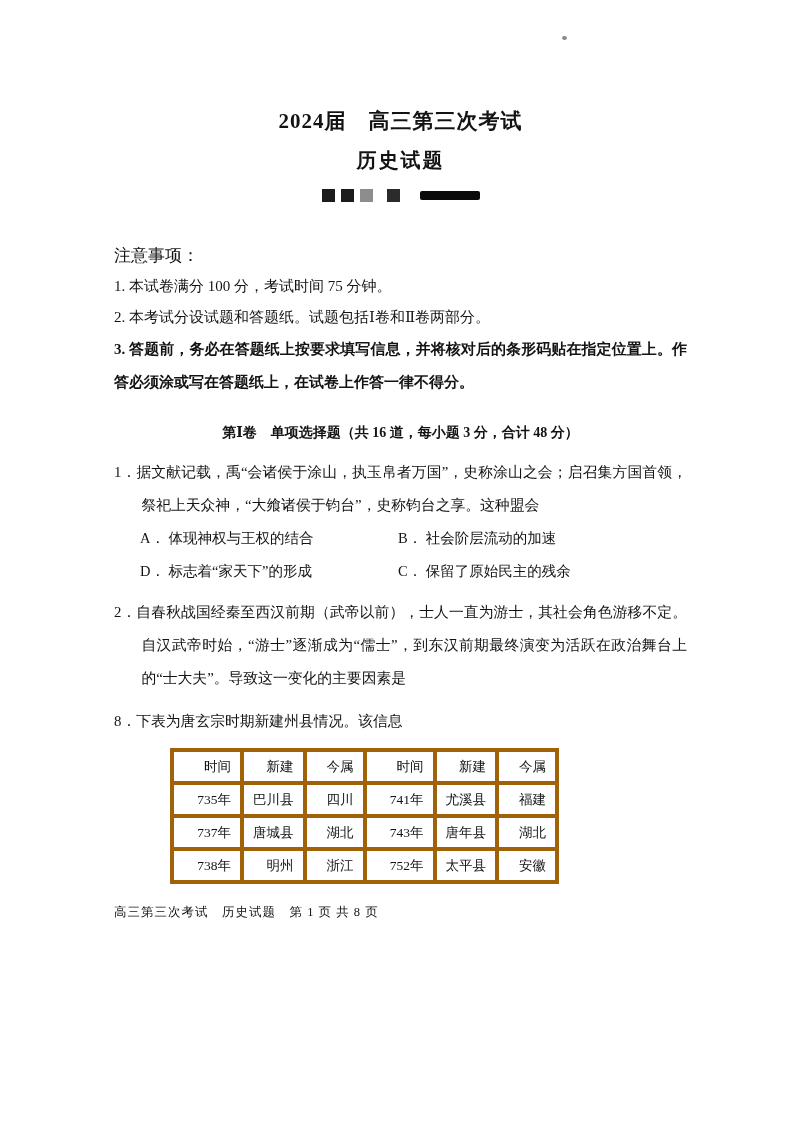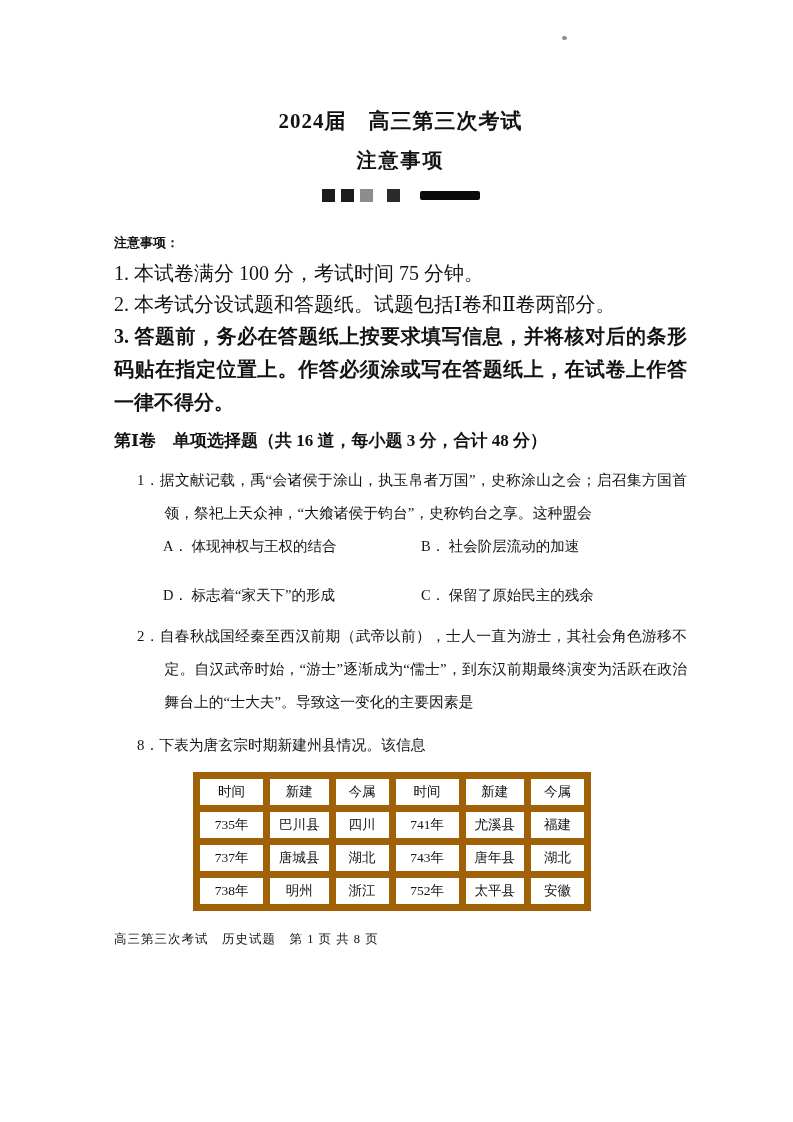--- a/index.html
+++ b/index.html
@@ -37,75 +37,76 @@
     gap:6px; height:14px;
   }
   .rb { display:inline-block; width:13px; height:13px; }
   .rb1 { background:#1c1c1c; }
   .rb2 { background:#1c1c1c; }
   .rb3 { background:#8d8d8d; }
   .rb4 { background:#2b2b2b; margin-left:8px; }
   .rbar { display:inline-block; width:60px; height:9px; background:#0a0a0a; margin-left:14px; border-radius:2px; }
 
   .notice-header {
-    margin-top:26px;
-    font-size:13px; font-weight:bold; line-height:30px;
+    margin-top:39px;
+    font-size:17px; font-weight:normal; line-height:30px;
   }
-  .notice-item { font-size:20px; line-height:31px; }
+  .notice-item { font-size:15px; line-height:31px; }
   .notice-item.strong { font-weight:bold; line-height:33px; text-align:justify; }
 
   .section-title {
-    margin-top:8px;
-    font-size:17px; font-weight:bold; line-height:27px;
+    margin-top:20px;
+    text-align:center;
+    font-size:14px; font-weight:bold; line-height:27px;
   }
 
-  .question { margin-top:10px;margin-left:23px; }
+  .question { margin-top:10px; }
   .stem {
     font-size:14.8px; line-height:33px;
     padding-left:1.85em; text-indent:-1.85em;
     text-align:justify;
   }
   .options {
     display:grid;
     grid-template-columns:258px auto;
     padding-left:26px;
     font-size:14.5px; line-height:29px;
-    row-gap:20px; margin-top:2px;
+    row-gap:4px; margin-top:2px;
   }
   .option { white-space:nowrap; }
 
   table.state-table {
     margin:10px 0 0 56px;
     border-collapse:collapse;
     font-size:13.5px;
   }
   table.state-table td {
-    border:7px solid #a16207;
+    border:4px solid #a16207;
     height:33px;
-    text-align:center; vertical-align:middle;
+    text-align:right; vertical-align:middle;
     padding:0 9px; min-width:60px;
   }
   table.state-table td.c-time { min-width:70px; }
   table.state-table td.dv { border-left:3px double #2a2a2a; }
 
   .footer {
     margin-top:18px;
     font-size:12.5px; line-height:20px; letter-spacing:1px;
   }
 </style>
 </head>
 <body>
 
 <div class="page">
   <span class="artifact"></span>
 
   <div class="content">
 
     <div class="title">2024届　高三第三次考试</div>
-    <div class="subject">注意事项</div>
+    <div class="subject">历史试题</div>
 
     <div class="redact-row">
       <span class="rb rb1"></span>
       <span class="rb rb2"></span>
       <span class="rb rb3"></span>
       <span class="rb rb4"></span>
       <span class="rbar"></span>
     </div>
 
     <div class="notice-header">注意事项：</div>

